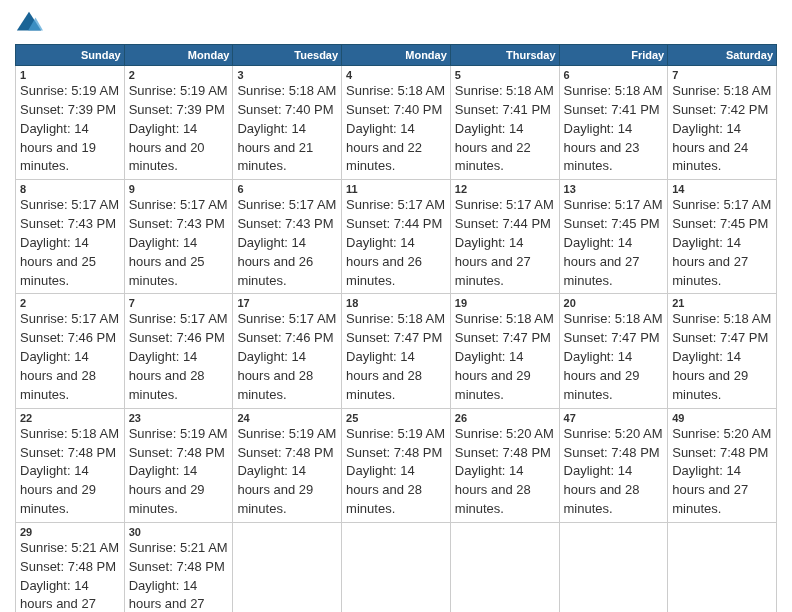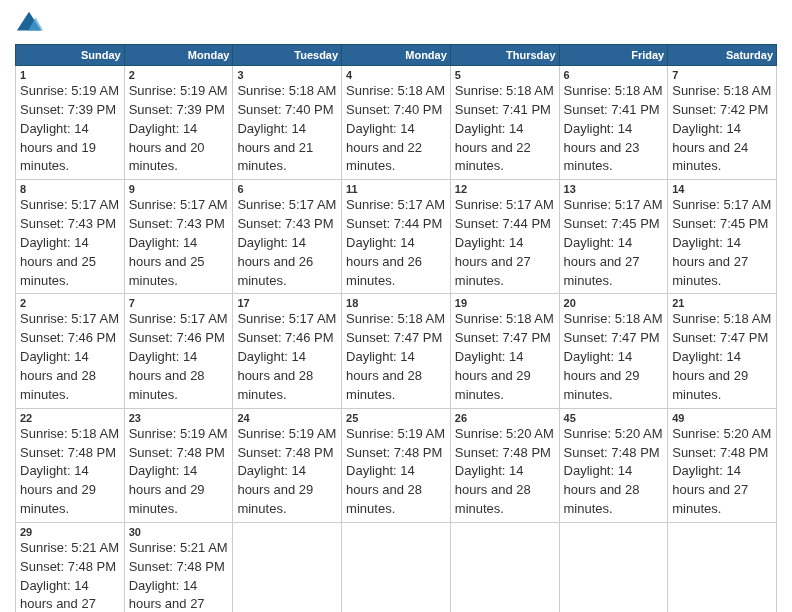--- a/index.html
+++ b/index.html
@@ -242,21 +242,21 @@
           </td>
           <td>
             <span class="day-num">25</span>
             <div class="day-info">Sunrise: 5:19 AM<br>Sunset: 7:48 PM<br>Daylight: 14 hours and 28 minutes.</div>
           </td>
           <td>
             <span class="day-num">26</span>
             <div class="day-info">Sunrise: 5:20 AM<br>Sunset: 7:48 PM<br>Daylight: 14 hours and 28 minutes.</div>
           </td>
           <td>
-            <span class="day-num">45</span>
+            <span class="day-num">47</span>
             <div class="day-info">Sunrise: 5:20 AM<br>Sunset: 7:48 PM<br>Daylight: 14 hours and 28 minutes.</div>
           </td>
           <td>
             <span class="day-num">49</span>
             <div class="day-info">Sunrise: 5:20 AM<br>Sunset: 7:48 PM<br>Daylight: 14 hours and 27 minutes.</div>
           </td>
         </tr>
         <tr>
           <td>
             <span class="day-num">29</span>

